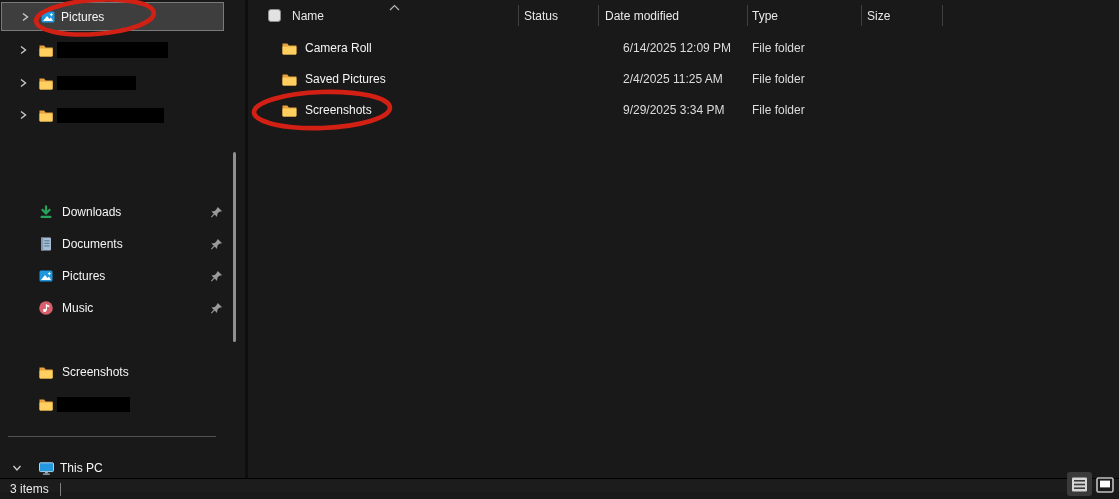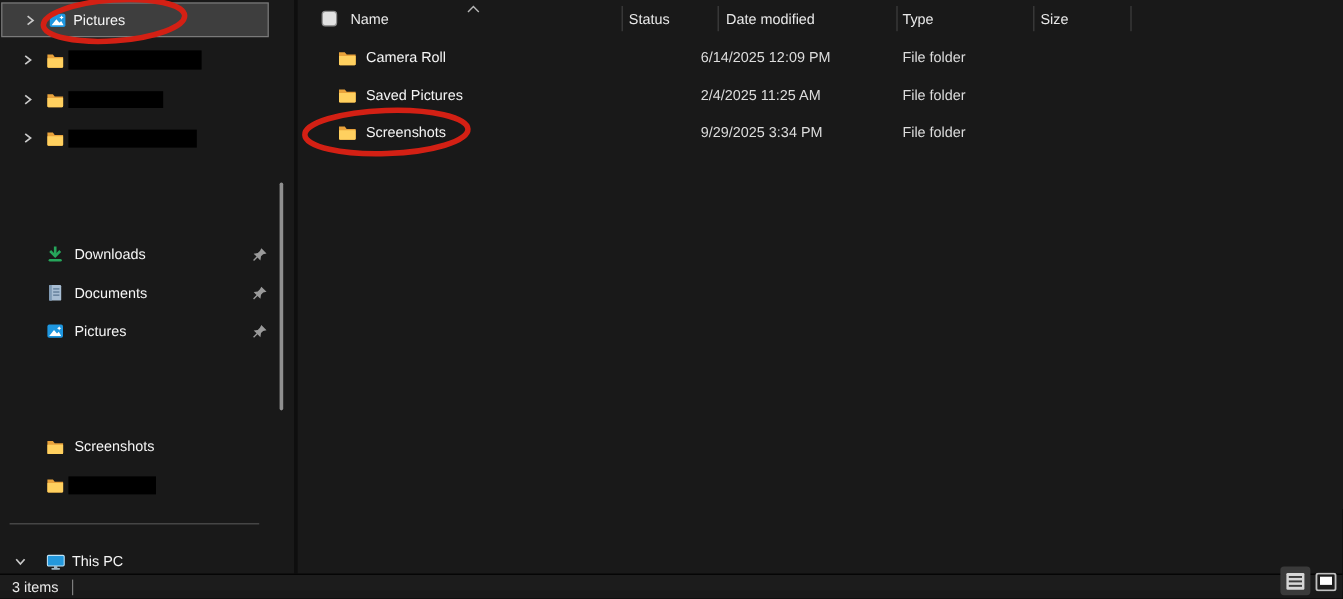--- a/index.html
+++ b/index.html
@@ -42,21 +42,21 @@
   .hdr-label{position:absolute;top:9px;color:#e9e9e9;white-space:nowrap;}
   .h-name{left:44px}.h-status{left:276px}.h-date{left:357px}.h-type{left:504px}.h-size{left:619px}
   .sort-chev{position:absolute;left:140px;top:1px;}
   .hdr-sep{position:absolute;top:5px;width:1px;height:21px;background:#404040;}
   .s1{left:270px}.s2{left:350px}.s3{left:499px}.s4{left:613px}.s5{left:694px}
 
   .file-row{position:absolute;left:0;width:860px;height:24px;display:flex;align-items:center;}
   .f1{top:36px}.f2{top:67px}.f3{top:98px}
   .row-icon{margin-left:33px;flex:0 0 16px;display:flex;align-items:center;}
   .row-name{margin-left:7px;color:#f5f5f5;white-space:nowrap;}
-  .row-date{position:absolute;left:336px;color:#dcdcdc;white-space:nowrap;}
+  .row-date{position:absolute;left:375px;color:#dcdcdc;white-space:nowrap;}
   .row-type{position:absolute;left:504px;color:#dcdcdc;white-space:nowrap;}
   .row-size{position:absolute;left:619px;color:#dcdcdc;}
 
   
   .statusbar{position:absolute;left:0;top:478px;width:1119px;height:14px;background:#1c1c1c;
              border-top:1px solid #000;box-sizing:border-box;}
   .items-count{position:absolute;left:10px;top:0;height:20px;line-height:20px;color:#eaeaea;}
   .status-sep{position:absolute;left:60px;top:4px;width:1px;height:13px;background:#7d7d7d;}
   .view-btn-details{position:absolute;left:1067px;top:472px;width:25px;height:24px;background:#3a3a3a;
                     border-radius:3px;display:flex;align-items:center;justify-content:center;}
@@ -176,20 +176,36 @@
           </svg>
       </span>
       <span class="pin-label">Pictures</span>
       <span class="pin-glyph">
         <svg width="13" height="13">
             <path d="M7.8 0.9 L12.1 5.2 L9.3 5.8 L7.5 7.6 L7 11 L4.6 8.6 L1.7 11.5 L0.9 10.7 L3.8 7.8 L1.4 5.4 L4.8 4.9 L6.6 3.1 Z" fill="#9a9a9a"></path>
           </svg>
       </span>
     </div>
 
+    <div class="pin-row p5">
+      <span class="pin-icon-slot">
+        <svg width="16" height="16">
+            <circle cx="8" cy="8" r="6.8" fill="#d85f6d"></circle>
+            <circle cx="6.7" cy="10.4" r="1.6" fill="#fff"></circle>
+            <rect x="7.9" y="4.4" width="1.1" height="6" fill="#fff"></rect>
+            <path d="M7.9 4.4 l3.4 1 v1.8 l-3.4 -1 z" fill="#fff"></path>
+          </svg>
+      </span>
+      <span class="pin-label">Music</span>
+      <span class="pin-glyph">
+        <svg width="13" height="13">
+            <path d="M7.8 0.9 L12.1 5.2 L9.3 5.8 L7.5 7.6 L7 11 L4.6 8.6 L1.7 11.5 L0.9 10.7 L3.8 7.8 L1.4 5.4 L4.8 4.9 L6.6 3.1 Z" fill="#9a9a9a"></path>
+          </svg>
+      </span>
+    </div>
 
 
     <div class="pin-row p7">
       <span class="pin-icon-slot">
         <svg width="16" height="16">
             <path d="M1.5 3.5 h4.6 l1.5 1.9 h7 v8 a1 1 0 0 1 -1 1 h-11.1 a1 1 0 0 1 -1 -1 z" fill="#e8a23b"></path>
             <path d="M1.5 6.6 h13.1 v6.8 a1 1 0 0 1 -1 1 h-11.1 a1 1 0 0 1 -1 -1 z" fill="#ffd05f"></path>
           </svg>
       </span>
       <span class="pin-label">Screenshots</span>

